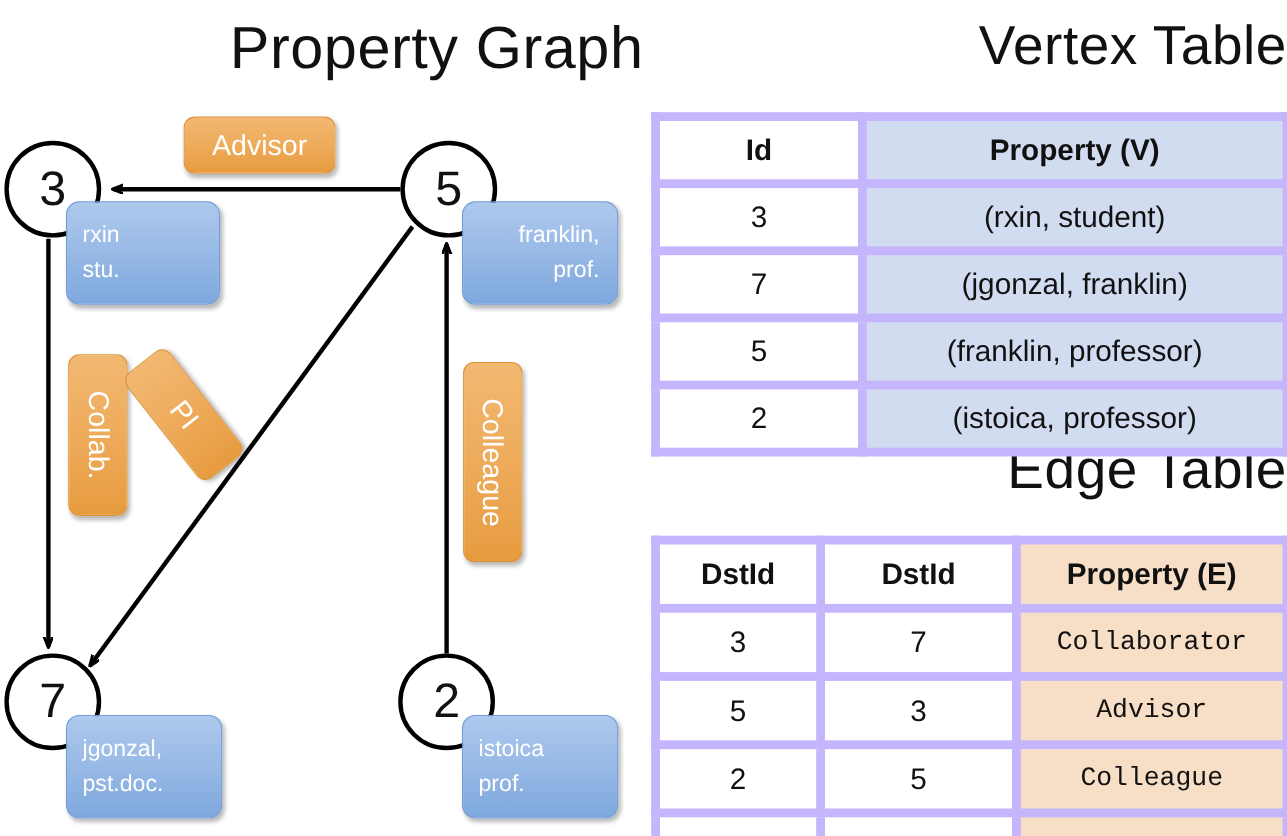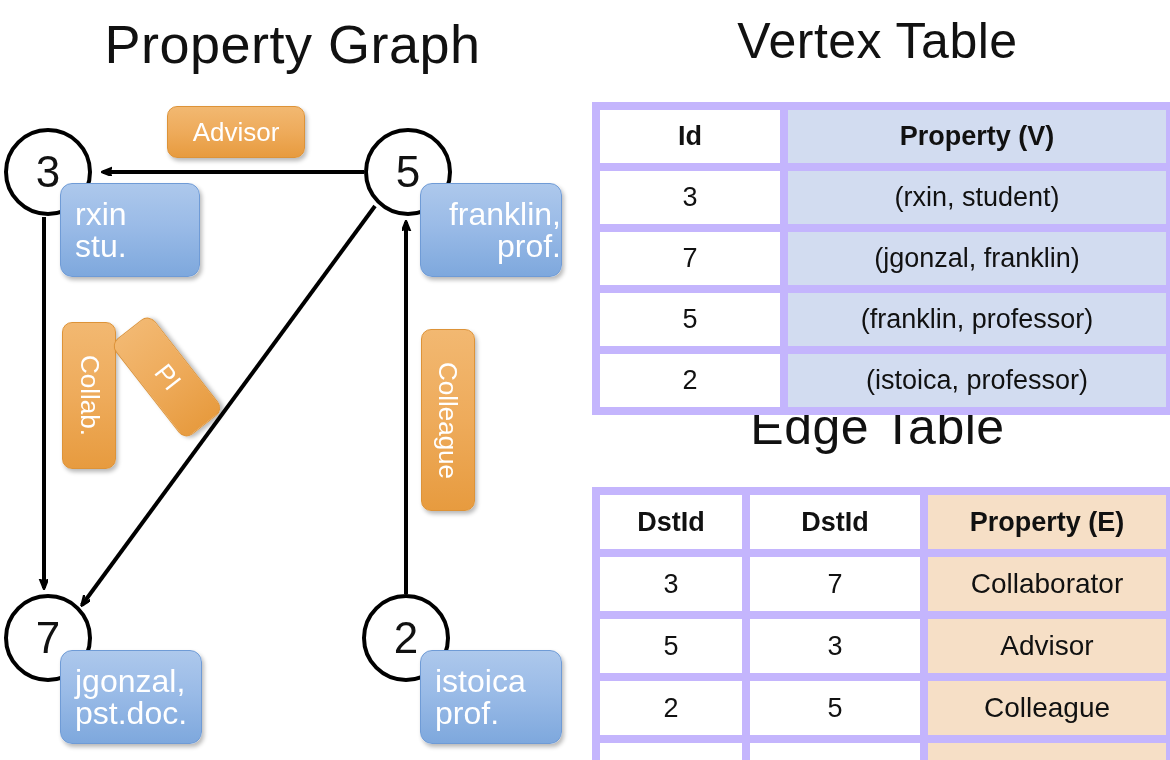--- a/index.html
+++ b/index.html
@@ -17,21 +17,21 @@
   }
 
   
   .section-title {
     position: absolute;
     font-family: "Liberation Sans", sans-serif;
     font-weight: 300;
     letter-spacing: 0.5px;
     color: #111111;
     white-space: nowrap;
-    text-align: center;
+    text-align: right;
   }
   #title-property-graph {
     left: 0; top: 14px; width: 585px;
     font-size: 54px; line-height: 60px;
   }
   #title-vertex-table {
     left: 585px; top: 12px; width: 585px;
     font-size: 50px; line-height: 58px;
   }
   #title-edge-table {
@@ -78,24 +78,24 @@
 
   
   .prop-box {
     position: absolute;
     box-sizing: border-box;
     border-radius: 12px;
     border: 1px solid #6f9bd6;
     background: linear-gradient(to bottom, #adc8ec 0%, #9abbe7 45%, #7ea8dd 100%);
     box-shadow: 2px 3px 4px rgba(0,0,0,0.28);
     color: #ffffff;
-    font-size: 32px;
+    font-size: 21px;
     font-weight: 300;
     line-height: 32px;
-    padding: 14px 0 0 14px;
+    padding: 14px 16px 0 14px;
     z-index: 6;
   }
   #prop-rxin     { left: 60px;  top: 183px; width: 140px; height: 94px; }
   #prop-franklin { left: 420px; top: 183px; width: 142px; height: 94px; text-align: right; }
   #prop-jgonzal  { left: 60px;  top: 650px; width: 142px; height: 94px; }
   #prop-istoica  { left: 420px; top: 650px; width: 142px; height: 94px; }
 
   
   .edge-label {
     position: absolute;
@@ -164,21 +164,21 @@
   #vertex-table .head-prop { background: #d2dcf0; }
 
   
   #edge-table { left: 592px; top: 487px; width: 574px; }
   #edge-table col.c-src  { width: 150px; }
   #edge-table col.c-dst  { width: 178px; }
   #edge-table col.c-prop { width: 246px; }
   #edge-table th, #edge-table td { height: 54px; }
   #edge-table .cell-prop { background: #f6dfc6; }
   #edge-table .head-prop { background: #f6dfc6; }
-  #edge-table .cell-prop { font-size: 28px; }
+  #edge-table .cell-prop { font-size: 24px; font-family: Liberation Mono, monospace; }
 </style>
 </head>
 <body>
 
 <div class="section-title" id="title-property-graph">Property Graph</div>
 
 <div class="section-title" id="title-vertex-table">Vertex Table</div>
 
 <div class="section-title" id="title-edge-table">Edge Table</div>
 

